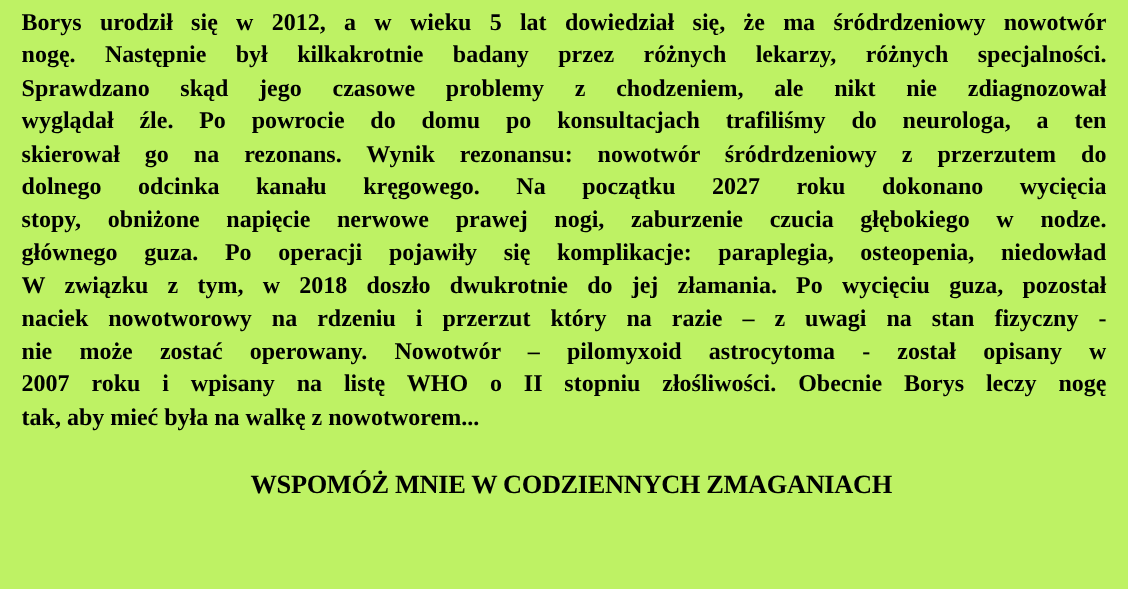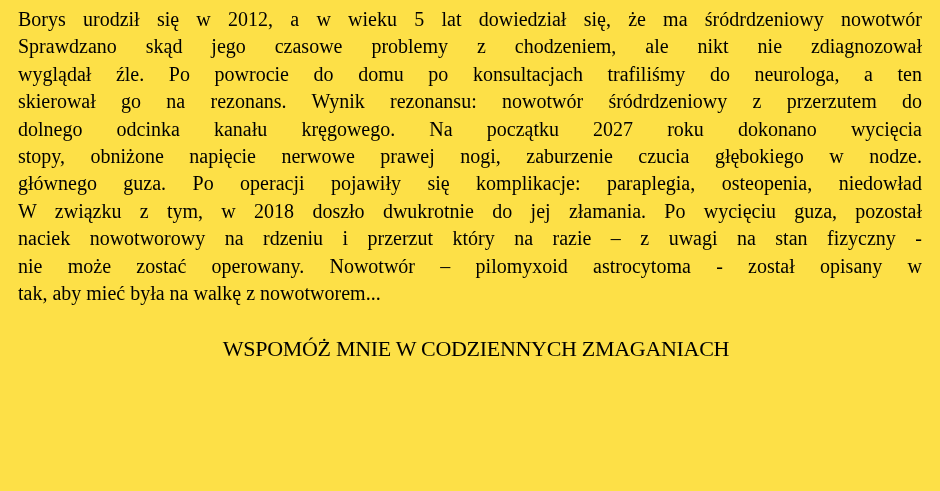--- a/index.html
+++ b/index.html
@@ -4,24 +4,24 @@
 <style>
   html, body {
     margin: 0;
     padding: 0;
     background: #ffffff;
   }
   .page {
     position: relative;
     width: 940px;
     height: 491px;
-    background: #fde047;
+    background: #bef264;
     color: #000000;
     font-family: "Liberation Serif", "DejaVu Serif", serif;
-    font-weight: normal;
+    font-weight: bold;
     overflow: hidden;
     box-sizing: border-box;
   }
   .text-block {
     padding: 6px 18px 0 18px;
   }
   .para-line {
     font-size: 20px;
     line-height: 27.4px;
     text-align: justify;
@@ -40,25 +40,27 @@
     white-space: nowrap;
     padding-left: 12px;
   }
 </style>
 </head>
 <body>
 
 <div class="page">
   <div class="text-block">
     <div class="para-line">Borys urodził się w 2012, a w wieku 5 lat dowiedział się, że ma śródrdzeniowy nowotwór</div>
+    <div class="para-line">nogę. Następnie był kilkakrotnie badany przez różnych lekarzy, różnych specjalności.</div>
     <div class="para-line">Sprawdzano skąd jego czasowe problemy z chodzeniem, ale nikt nie zdiagnozował</div>
     <div class="para-line">wyglądał źle. Po powrocie do domu po konsultacjach trafiliśmy do neurologa, a ten</div>
     <div class="para-line">skierował go na rezonans. Wynik rezonansu: nowotwór śródrdzeniowy z przerzutem do</div>
     <div class="para-line">dolnego odcinka kanału kręgowego. Na początku 2027 roku dokonano wycięcia</div>
     <div class="para-line">stopy, obniżone napięcie nerwowe prawej nogi, zaburzenie czucia głębokiego w nodze.</div>
     <div class="para-line">głównego guza. Po operacji pojawiły się komplikacje: paraplegia, osteopenia, niedowład</div>
     <div class="para-line">W związku z tym, w 2018 doszło dwukrotnie do jej złamania. Po wycięciu guza, pozostał</div>
     <div class="para-line">naciek nowotworowy na rdzeniu i przerzut który na razie – z uwagi na stan fizyczny -</div>
     <div class="para-line">nie może zostać operowany. Nowotwór – pilomyxoid astrocytoma - został opisany w</div>
+    <div class="para-line">2007 roku i wpisany na listę WHO o II stopniu złośliwości. Obecnie Borys leczy nogę</div>
     <div class="para-line last">tak, aby mieć była na walkę z nowotworem...</div>
   </div>
   <div class="appeal-heading">WSPOMÓŻ MNIE W CODZIENNYCH ZMAGANIACH</div>
 </div>
 
 </body></html>

